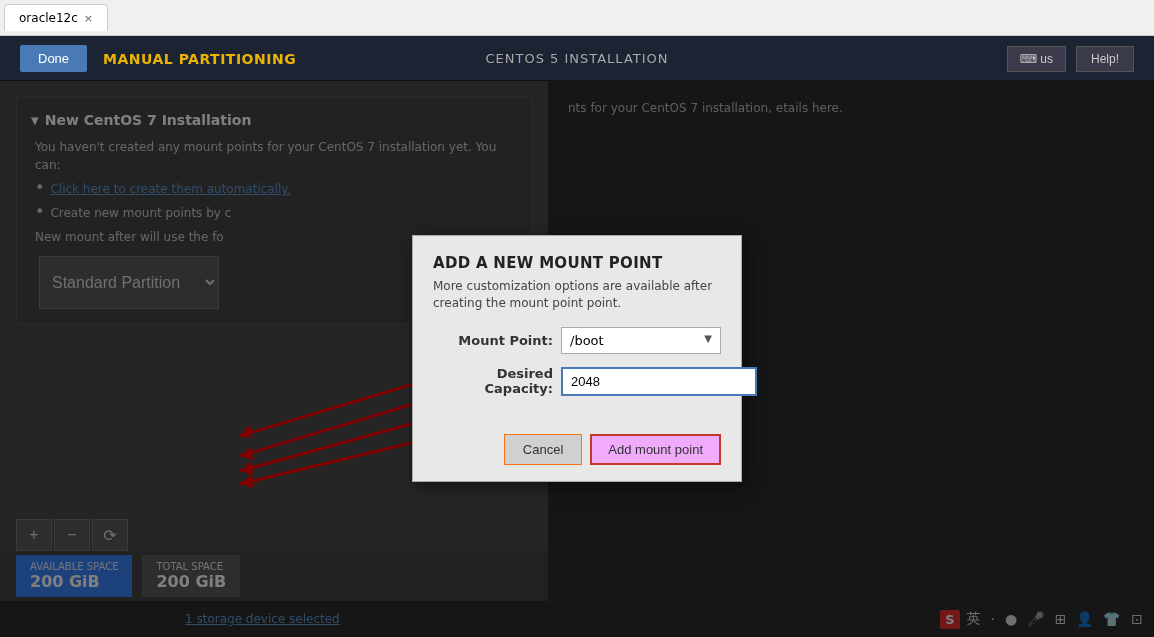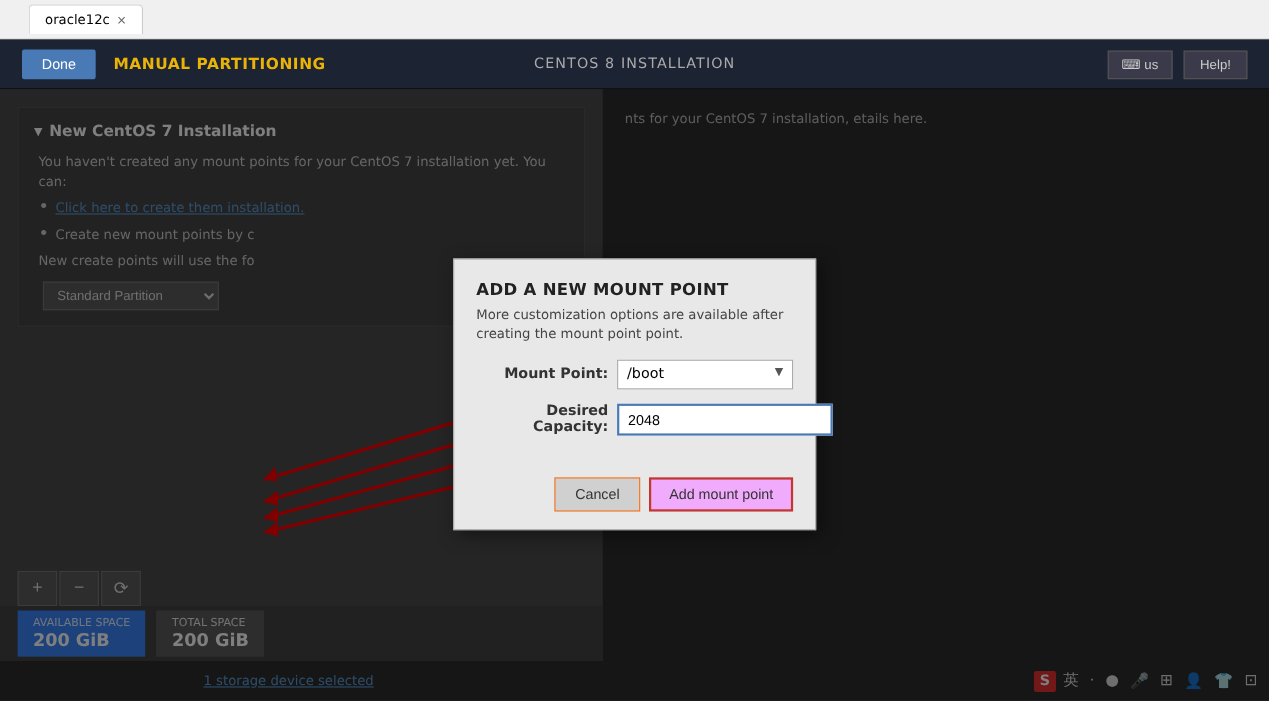--- a/index.html
+++ b/index.html
@@ -11,21 +11,21 @@
       overflow: hidden;
       position: relative;
     }
 
     
     .browser-chrome {
       background: #f0f0f0;
       height: 36px;
       display: flex;
       align-items: center;
-      padding: 0 26px;
+      padding: 0 4px;
       border-bottom: 1px solid #ccc;
     }
     .tab {
       background: #fff;
       border: 1px solid #ccc;
       border-bottom: none;
       padding: 6px 14px;
       font-size: 12px;
       display: flex;
       align-items: center;
@@ -160,23 +160,23 @@
       display: flex;
       align-items: center;
       gap: 8px;
       margin-top: 10px;
       padding-left: 4px;
     }
     .scheme-select {
       background: #5a5a5a;
       border: 1px solid #777;
       color: #ddd;
-      padding: 4px 8px;
-      font-size: 12px;
-      width: 160px;
+      padding: 16px 8px;
+      font-size: 16px;
+      width: 180px;
     }
 
     
     .partition-controls {
       position: absolute;
       bottom: 50px;
       left: 16px;
       right: 16px;
       display: flex;
       gap: 2px;
@@ -409,47 +409,47 @@
   </div>
 </div>
 
 <div class="vm-screen">
 
   <div class="header-bar">
     <div class="header-left">
       <button class="done-btn">Done</button>
       <span class="page-title">MANUAL PARTITIONING</span>
     </div>
-    <div style="position:absolute; left:50%; transform:translateX(-50%); color:#aaa; font-size:13px; letter-spacing:1px;">CENTOS 8 INSTALLATION</div>
+    <div style="position:absolute; left:50%; transform:translateX(-50%); color:#aaa; font-size:13px; letter-spacing:1px;">CENTOS 5 INSTALLATION</div>
     <div class="header-right">
       <button class="keyboard-btn">⌨ us</button>
       <button class="help-btn">Help!</button>
     </div>
   </div>
 
   <div style="display:flex; height:calc(637px - 36px - 45px - 36px); position:relative;">
 
     <div class="left-panel">
 
       <div class="installation-section">
         <div class="section-header">
           <span class="triangle-icon">▼</span>
           <span class="section-title">New CentOS 7 Installation</span>
         </div>
         <div class="section-body">
           <p>You haven't created any mount points for your CentOS 7 installation yet.  You can:</p>
           <div class="bullet-item">
             <span class="bullet-dot">•</span>
-            <a class="auto-link">Click here to create them installation.</a>
+            <a class="auto-link">Click here to create them automatically.</a>
           </div>
           <div class="bullet-item">
             <span class="bullet-dot">•</span>
             <span>Create new mount points by c</span>
           </div>
-          <p style="margin-top:6px;">New create points will use the fo</p>
+          <p style="margin-top:6px;">New mount after will use the fo</p>
           <div class="scheme-row">
             <select class="scheme-select">
               <option>Standard Partition</option>
             </select>
           </div>
         </div>
       </div>
 
       <div class="partition-controls">
         <button class="ctrl-btn">+</button>

